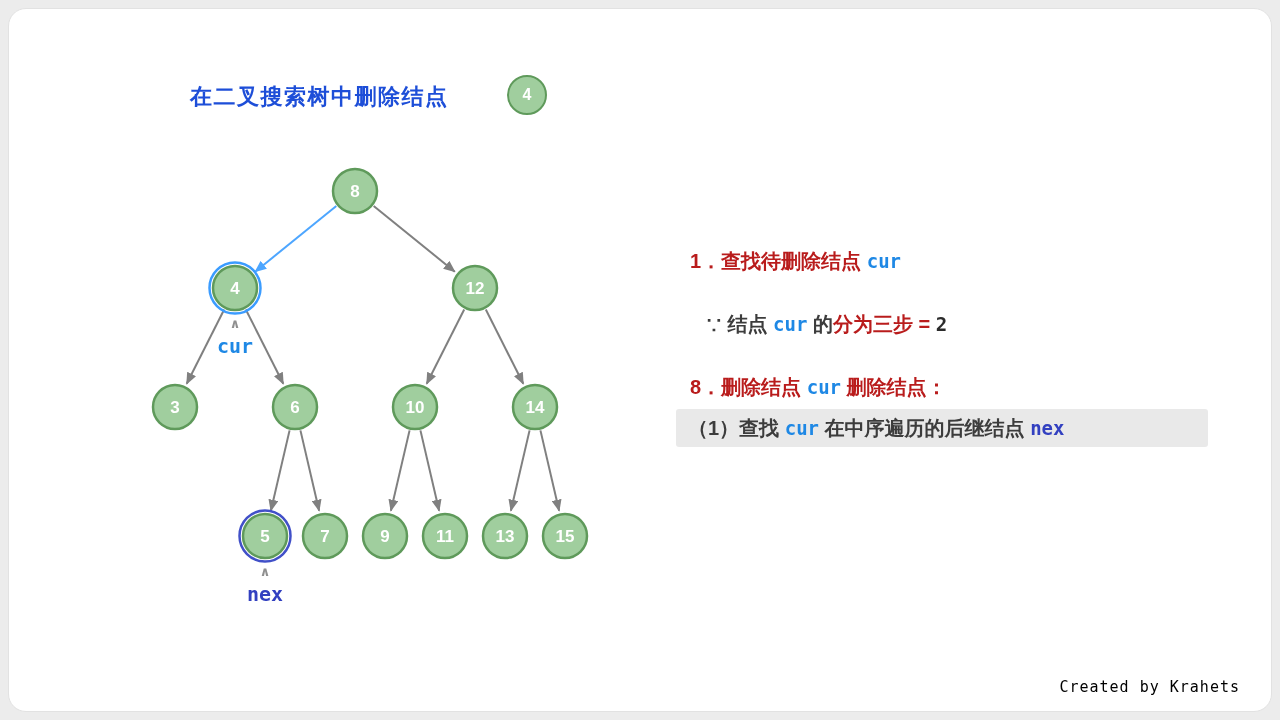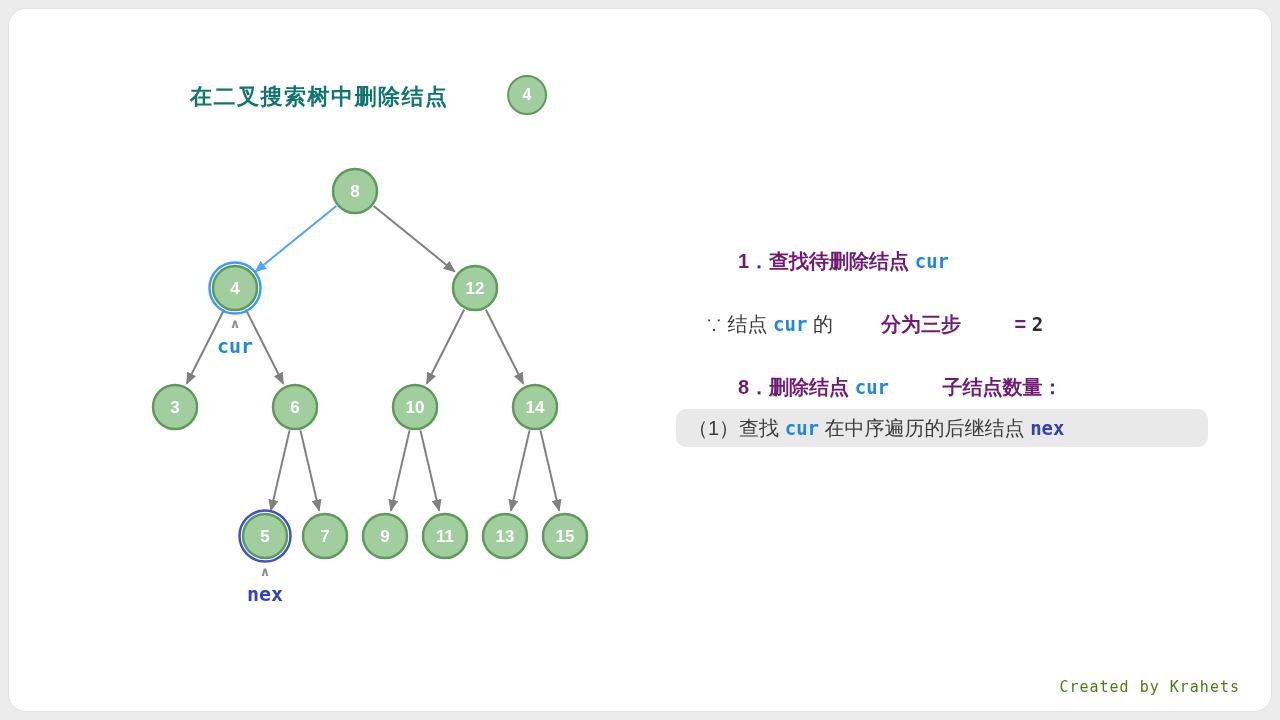--- a/index.html
+++ b/index.html
@@ -7,21 +7,21 @@
     width:1280px;height:720px;position:relative;overflow:hidden;
     background:#ECECEC;
     font-family:"Liberation Sans",sans-serif;
   }
   .card{
     position:absolute;left:8px;top:8px;right:8px;bottom:8px;
     background:#FFFFFF;border:1px solid #E2E2E2;border-radius:18px;
   }
   .page-title{
     position:absolute;left:190px;top:82px;
-    font-size:22px;font-weight:700;color:#0f766e;letter-spacing:1.5px;
+    font-size:22px;font-weight:700;color:#1d4ed8;letter-spacing:1.5px;
   }
   .title-badge{
     position:absolute;left:507px;top:75px;width:40px;height:40px;
     border-radius:50%;box-sizing:border-box;
     display:flex;align-items:center;justify-content:center;
     font-size:16px;font-weight:700;
   }
   svg.tree{position:absolute;left:0;top:0;}
   .node-label{
     font-family:"Liberation Sans",sans-serif;
@@ -40,32 +40,32 @@
   }
   .panel-line{
     box-sizing:border-box;width:100%;
     font-size:20px;line-height:26px;color:#333333;
     white-space:nowrap;
   }
   .panel-line:nth-child(1){padding-left:14px;margin-bottom:37px;}
   .panel-line:nth-child(2){padding-left:30px;margin-bottom:37px;}
   .panel-line:nth-child(3){padding-left:14px;margin-bottom:9px;}
   .panel-line.highlight{
-    background:#E9E9E9;border-radius:10px;padding:6px 12px;
+    background:#E9E9E9;border-radius:3px;padding:6px 12px;
   }
-  .seg-bold{font-weight:700;color:#701a75;margin-left:48px;}
-  .seg-normal{font-weight:400;color:#3C3C3C;}
+  .seg-bold{font-weight:700;color:#b91c1c;}
+  .seg-normal{font-weight:700;color:#3C3C3C;}
   .seg-code-blue,.seg-code-indigo,.seg-bold-mono{
     font-family:"DejaVu Sans Mono",monospace;font-weight:700;font-size:19px;
   }
   .seg-bold-mono{color:#2B2B2B;}
   .footer{
     position:absolute;right:40px;bottom:24px;
     font-family:"DejaVu Sans Mono",monospace;
-    font-size:15px;color:#4d7c0f;letter-spacing:1px;
+    font-size:15px;color:#000000;letter-spacing:1px;
   }
 </style>
 </head>
 <body>
 
 <div class="card"></div>
 
 <div class="page-title">在二叉搜索树中删除结点</div>
 <div class="title-badge" style="background: rgb(160, 206, 158); border: 2px solid rgb(95, 154, 91); color: rgb(255, 255, 255);">4</div>
 
@@ -152,17 +152,17 @@
       <text x="235" y="328" fill="#909090" text-anchor="middle" class="caret-glyph">∧</text>
       <text x="235" y="353" fill="#1E88E5" text-anchor="middle" class="pointer-label">cur</text>
       <text x="265" y="576" fill="#909090" text-anchor="middle" class="caret-glyph">∧</text>
       <text x="265" y="601" fill="#3240C0" text-anchor="middle" class="pointer-label">nex</text>
     </g>
 </svg>
 
 <div class="panel">
     <div class="panel-line"><span class="seg-bold">1．查找待删除结点 </span><span class="seg-code-blue" style="color: rgb(30, 136, 229);">cur</span></div>
     <div class="panel-line"><span class="seg-normal">∵ 结点 </span><span class="seg-code-blue" style="color: rgb(30, 136, 229);">cur</span><span class="seg-normal"> 的</span><span class="seg-bold">分为三步</span><span class="seg-bold"> = </span><span class="seg-bold-mono">2</span></div>
-    <div class="panel-line"><span class="seg-bold">8．删除结点 </span><span class="seg-code-blue" style="color: rgb(30, 136, 229);">cur</span><span class="seg-bold"> 子结点数量：</span></div>
+    <div class="panel-line"><span class="seg-bold">8．删除结点 </span><span class="seg-code-blue" style="color: rgb(30, 136, 229);">cur</span><span class="seg-bold"> 删除结点：</span></div>
     <div class="panel-line highlight" style="background: rgb(233, 233, 233);"><span class="seg-normal">（1）查找 </span><span class="seg-code-blue" style="color: rgb(30, 136, 229);">cur</span><span class="seg-normal"> 在中序遍历的后继结点 </span><span class="seg-code-indigo" style="color: rgb(50, 64, 192);">nex</span></div>
   </div>
 
 <div class="footer">Created by Krahets</div>
 
 </body></html>

